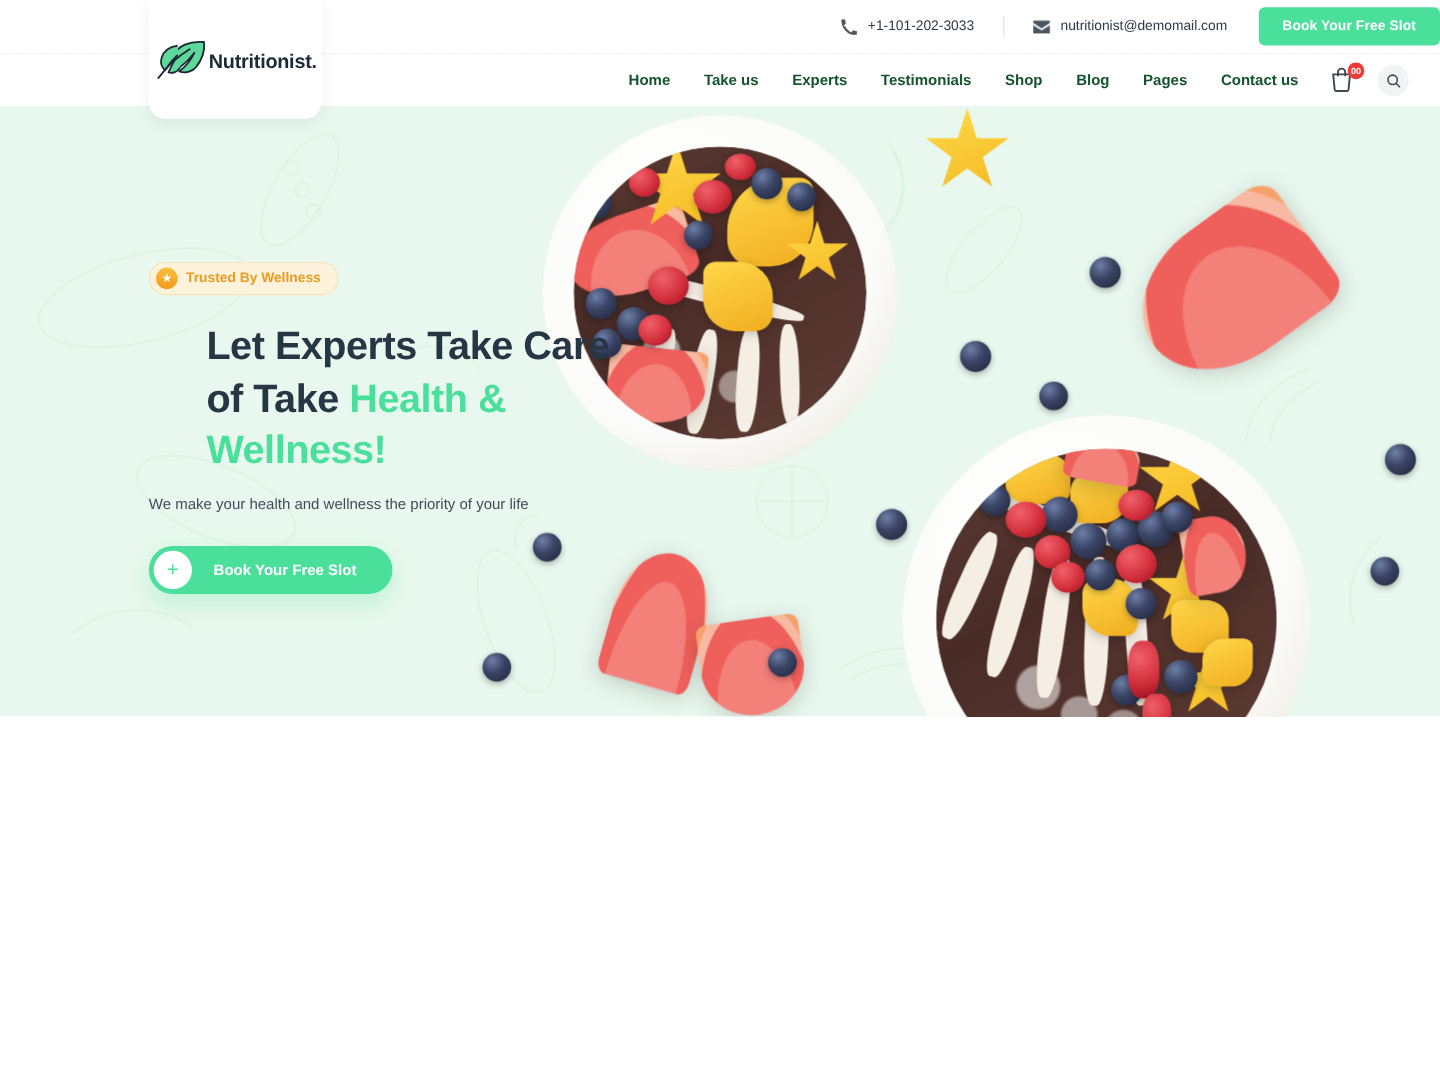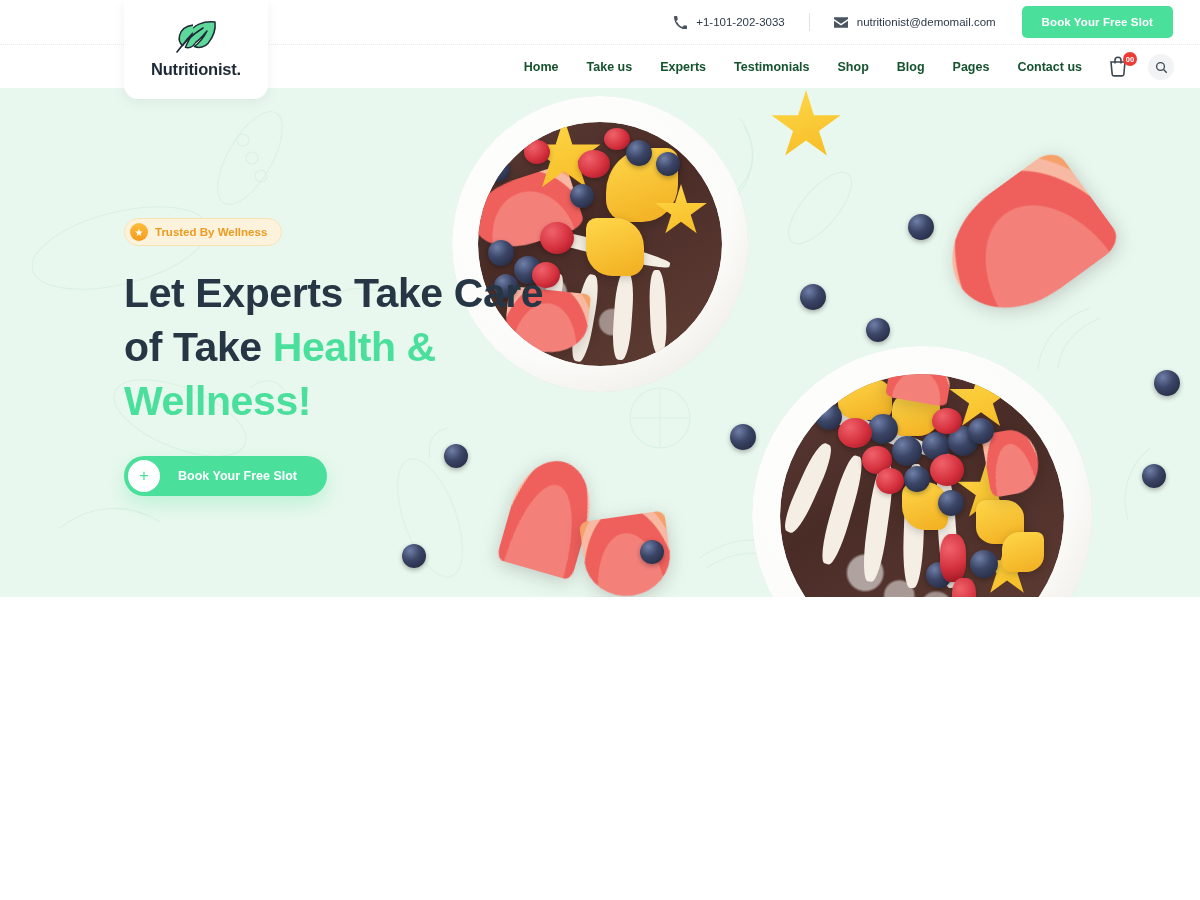--- a/index.html
+++ b/index.html
@@ -11,21 +11,20 @@
   .page { position: relative; width: 1200px; height: 900px; overflow: hidden; }
 
   
   .topbar {
     position: absolute; top: 0; left: 0; width: 1200px; height: 44px;
     background: #ffffff; z-index: 30;
   }
   .topbar-inner {
     position: absolute; right: 0; top: 0; height: 44px;
     display: flex; align-items: center; gap: 0;
-    padding-right: 27px;
   }
   .tb-item { display: flex; align-items: center; gap: 9px; font-size: 11.5px; color: #2c3a47; }
   .tb-item .glyph { color: #4a5560; font-size: 12px; line-height: 1; display:flex; align-items:center;}
   .tb-sep { width: 1px; height: 18px; background: #dfe3e6; margin: 0 24px; }
   .tb-cta {
     margin-left: 26px;
     background: #4bdf9c; color: #ffffff; font-size: 11.5px; font-weight: 700;
     border: none; border-radius: 5px; padding: 0 20px; height: 32px;
     display: flex; align-items: center; cursor: pointer; letter-spacing: .1px;
   }
@@ -50,21 +49,21 @@
     display: flex; align-items: center; justify-content: center;
   }
   .search-btn {
     width: 26px; height: 26px; border-radius: 50%; background: #f1f3f4;
     display: flex; align-items: center; justify-content: center; cursor: pointer;
     margin-left: 12px;
   }
   .logo-card {
     position: absolute; left: 124px; top: 0; width: 144px; height: 99px;
     background: #ffffff; border-radius: 0 0 14px 14px; z-index: 35;
-    display: flex; flex-direction: column; align-items: center; justify-content: center;
+    display: flex; flex-direction: row; align-items: center; justify-content: center;
     box-shadow: 0 4px 14px rgba(0,0,0,.06);
   }
   .logo-text { font-size: 16.5px; font-weight: 700; color: #1d2a35; letter-spacing: -.2px; margin-top: 6px;}
 
   
   .hero {
     position: absolute; top: 88px; left: 0; width: 1200px; height: 509px;
     background: #e9f8ee; overflow: hidden;
   }
   .hero-pattern {
@@ -76,22 +75,22 @@
     background: #fdf2dc; border: 1px solid #f7e2b6;
     border-radius: 20px; padding: 4px 14px 4px 5px; margin-bottom: 20px;
   }
   .badge-trusted .star {
     width: 18px; height: 18px; border-radius: 50%;
     background: linear-gradient(#fbbe3c,#f59a1d);
     display:flex; align-items:center; justify-content:center; color:#fff; font-size:10px;
   }
   .badge-trusted .lbl { font-size: 11.5px; font-weight: 700; color: #eb9b20; }
   .hero-h1 {
-    font-size: 41px; line-height: 1.32; font-weight: 700;
-    color: #263645; letter-spacing: -.4px;
+    font-size: 33px; line-height: 1.32; font-weight: 700;
+    color: #263645; letter-spacing: -.4px; margin-left: 48px;
   }
   .hero-h1 .accent { color: #4bdf9c; }
   .hero-sub { font-size: 12.5px; color: #3f4d5a; margin-top: 16px; }
   .hero-cta {
     margin-top: 28px; display: inline-flex; align-items: center;
     background: #4bdf9c; border-radius: 30px; height: 40px;
     padding: 0 30px 0 4px; cursor: pointer; border: none;
     box-shadow: 0 8px 20px rgba(75,223,156,.28);
   }
   .hero-cta .plus {
@@ -340,20 +339,21 @@
 
     <div class="hero-text">
       <div class="badge-trusted">
         <span class="star">★</span>
         <span class="lbl">Trusted By Wellness</span>
       </div>
       <h1 class="hero-h1">
         <span>Let Experts Take Care</span><br>
         <span>of Take </span><span class="accent">Health &amp; Wellness!</span>
       </h1>
+      <p class="hero-sub">We make your health and wellness the priority of your life</p>
       <button class="hero-cta">
         <span class="plus">+</span>
         <span class="lbl">Book Your Free Slot</span>
       </button>
     </div>
   </div>
 
   <div class="sec2">
     
 

